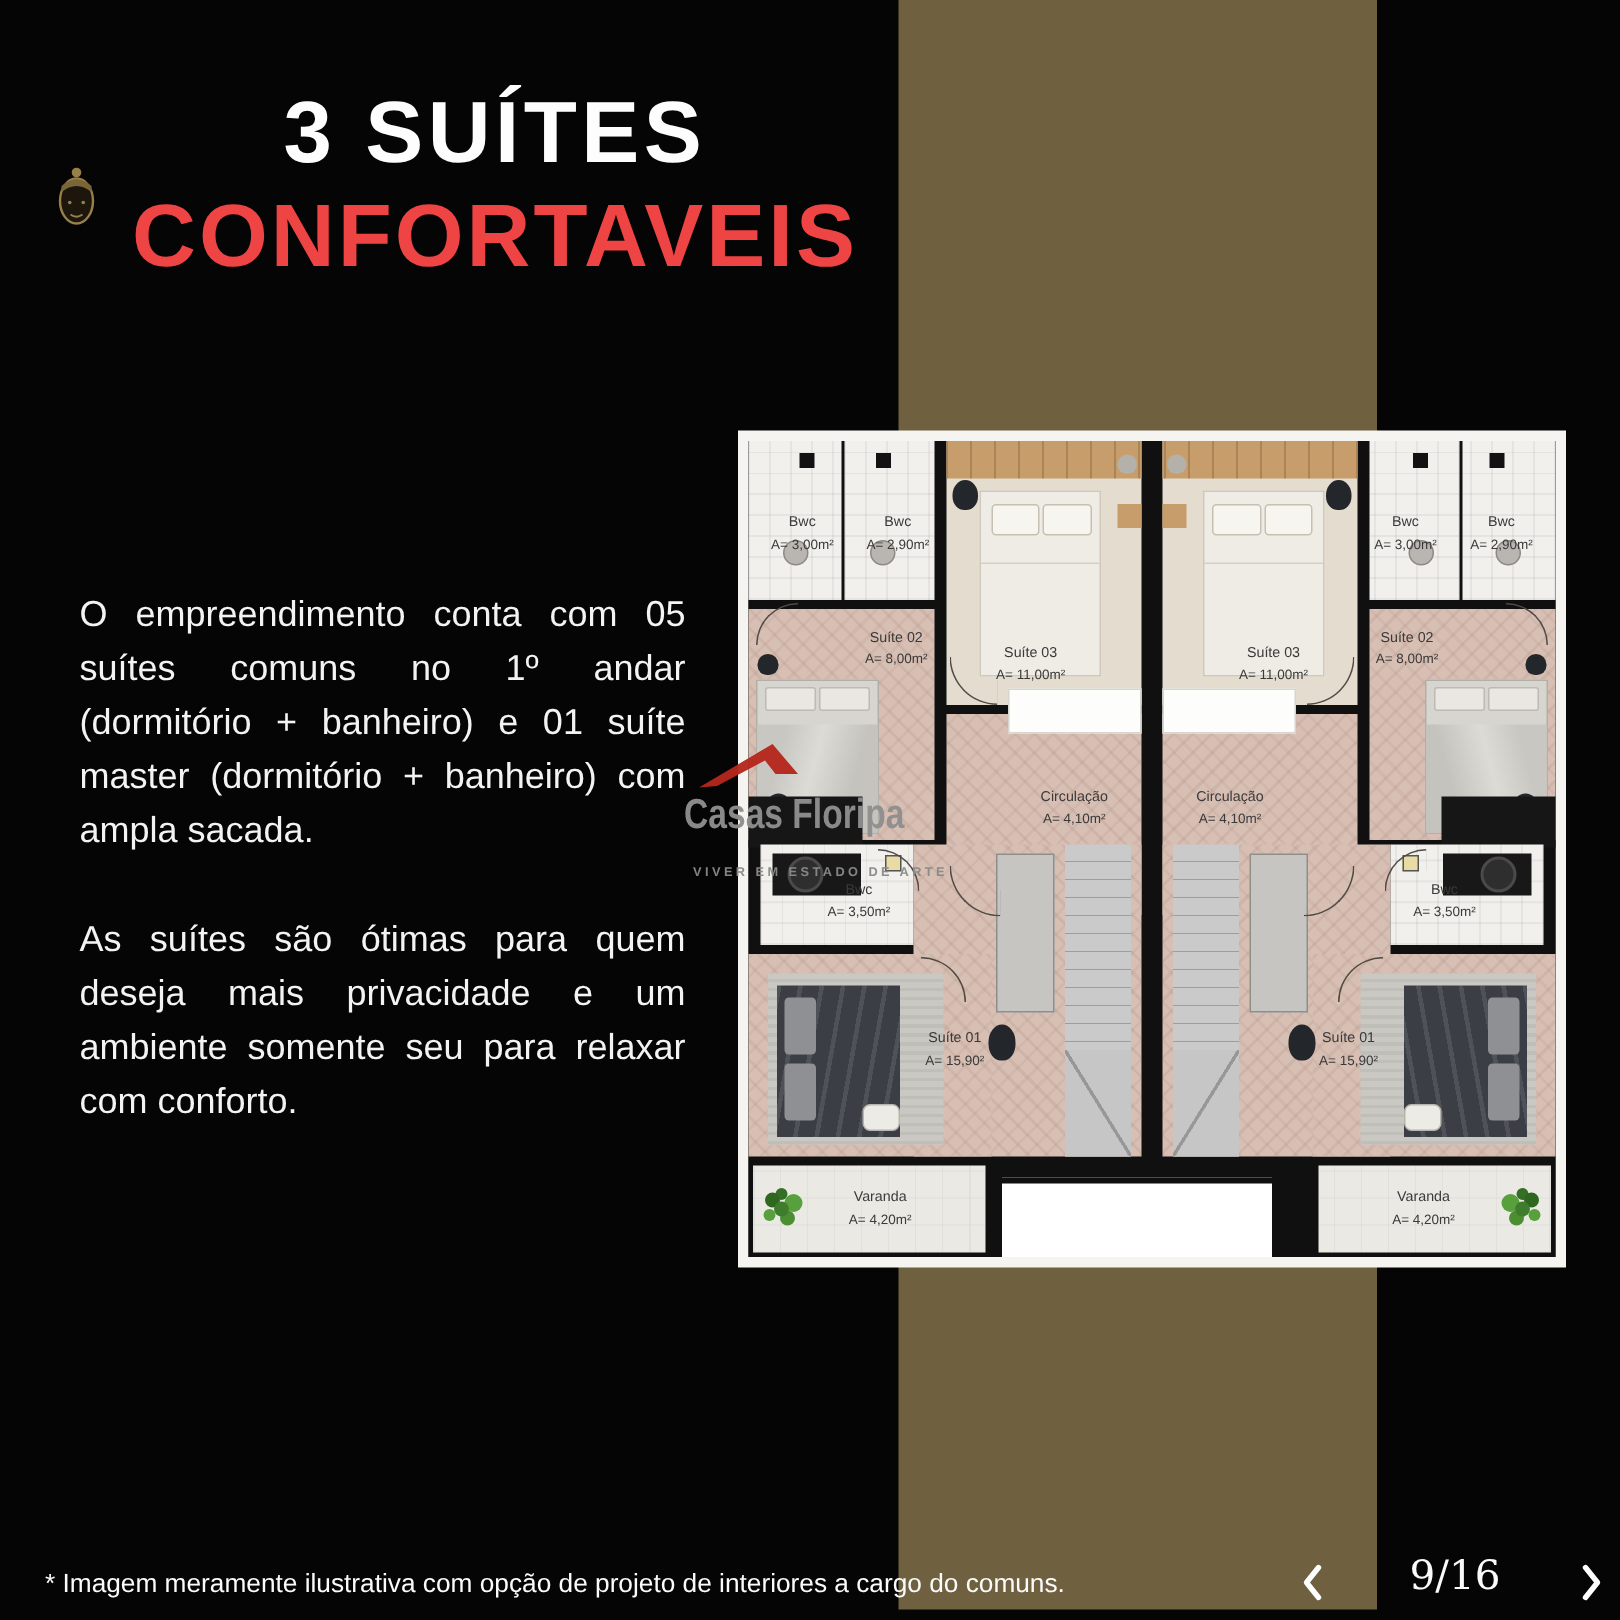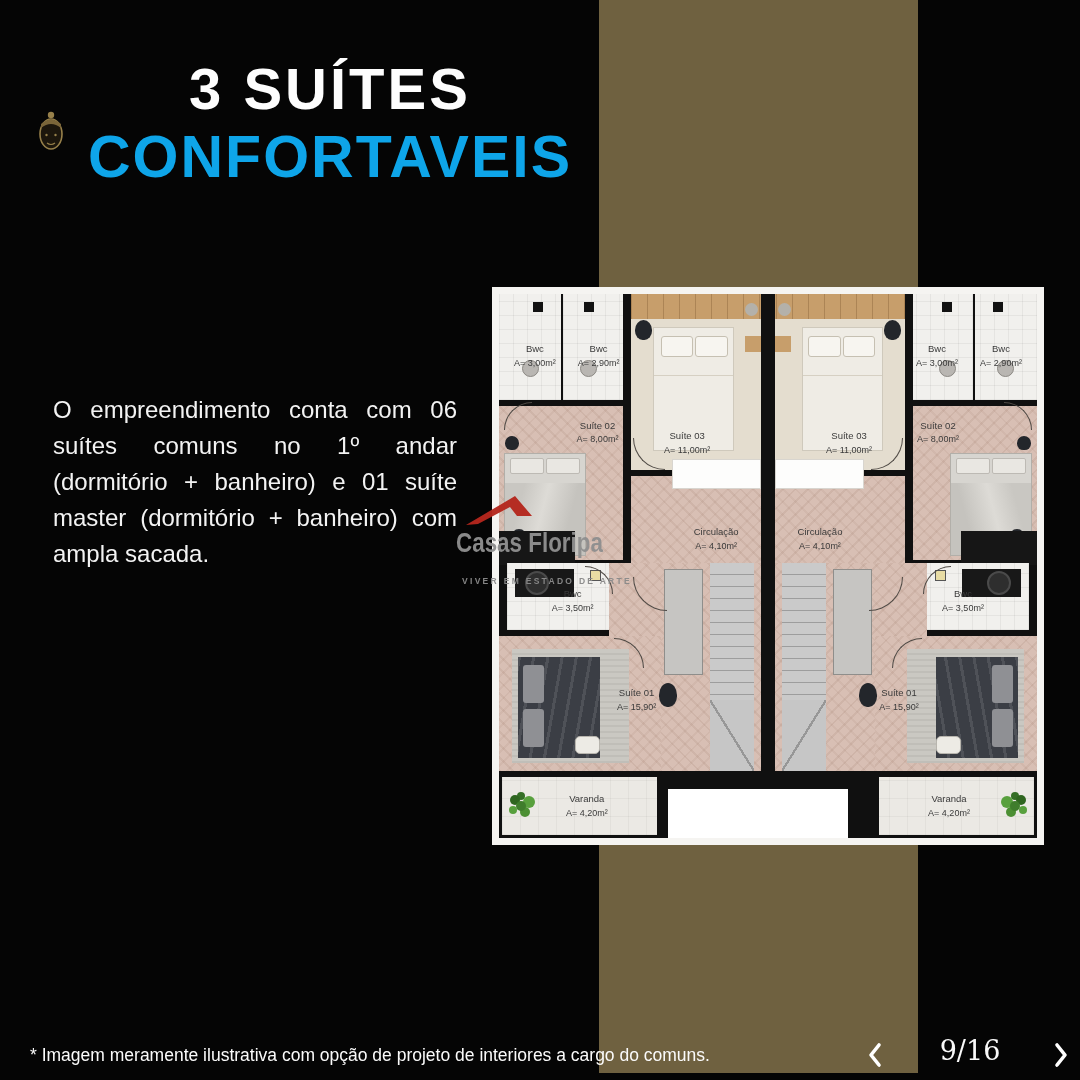--- a/index.html
+++ b/index.html
@@ -6,21 +6,21 @@
   .canvas{position:relative;width:1080px;height:1080px;background:#050505;overflow:hidden;
           font-family:"Liberation Sans",sans-serif;}
 
   
   .stripe{position:absolute;left:599px;top:0;width:319px;height:1080px;background:#6f6140;}
   .bottom-edge{position:absolute;left:0;bottom:0;width:1080px;height:7px;background:#050505;}
 
   
   .title-block{position:absolute;left:70px;top:22px;width:520px;text-align:center;z-index:4;margin-top:35px;}
   .title-line1{margin:0;font-size:58px;font-weight:bold;color:#fdfdfd;letter-spacing:3px;line-height:1.1;}
-  .title-line2{margin-top:4px;font-size:59px;font-weight:bold;color:#0ea5e9;letter-spacing:2px;line-height:1.1;}
+  .title-line2{margin-top:4px;font-size:59px;font-weight:bold;color:#ef4444;letter-spacing:2px;line-height:1.1;}
   .buddha{position:absolute;left:36px;top:110px;width:30px;height:46px;z-index:4;}
 
   
   .body-copy{position:absolute;left:53px;top:392px;width:404px;color:#f3f3f3;font-size:24px;
              line-height:36px;text-align:justify;z-index:4;}
   .body-copy p{margin:0;}
   .body-copy p + p{margin-top:37px;}
 
   
   .floorplan{position:absolute;left:492px;top:287px;width:552px;height:558px;background:#f5f4f1;
@@ -131,21 +131,22 @@
     <circle cx="10.5" cy="25" r="1.2" fill="#97804a"></circle>
     <circle cx="19.5" cy="25" r="1.2" fill="#97804a"></circle>
     <path d="M11 33 Q15 36 19 33" stroke="#97804a" stroke-width="1.2" fill="none"></path>
   </svg>
   <header class="title-block">
     <h1 class="title-line1">3 SUÍTES</h1>
     <div class="title-line2">CONFORTAVEIS</div>
   </header>
 
   <section class="body-copy">
-    <p>O empreendimento conta com 06 suítes comuns no 1º andar (dormitório + banheiro) e 01 suíte master (dormitório + banheiro) com ampla sacada.</p>
+    <p>O empreendimento conta com 05 suítes comuns no 1º andar (dormitório + banheiro) e 01 suíte master (dormitório + banheiro) com ampla sacada.</p>
+    <p>As suítes são ótimas para quem deseja mais privacidade e um ambiente somente seu para relaxar com conforto.</p>
   </section>
 
   <div class="floorplan">
     <div class="plan-inner">
 
       <div class="unit unit--left">
         <div class="room-bwc-a floor-bath">
           <div style="position:absolute;left:55%;top:8%;width:10px;height:10px;" class="shower-sq"></div>
           <div style="position:absolute;left:38%;top:62%;width:15px;height:15px;" class="sink-light"></div>
         </div>

